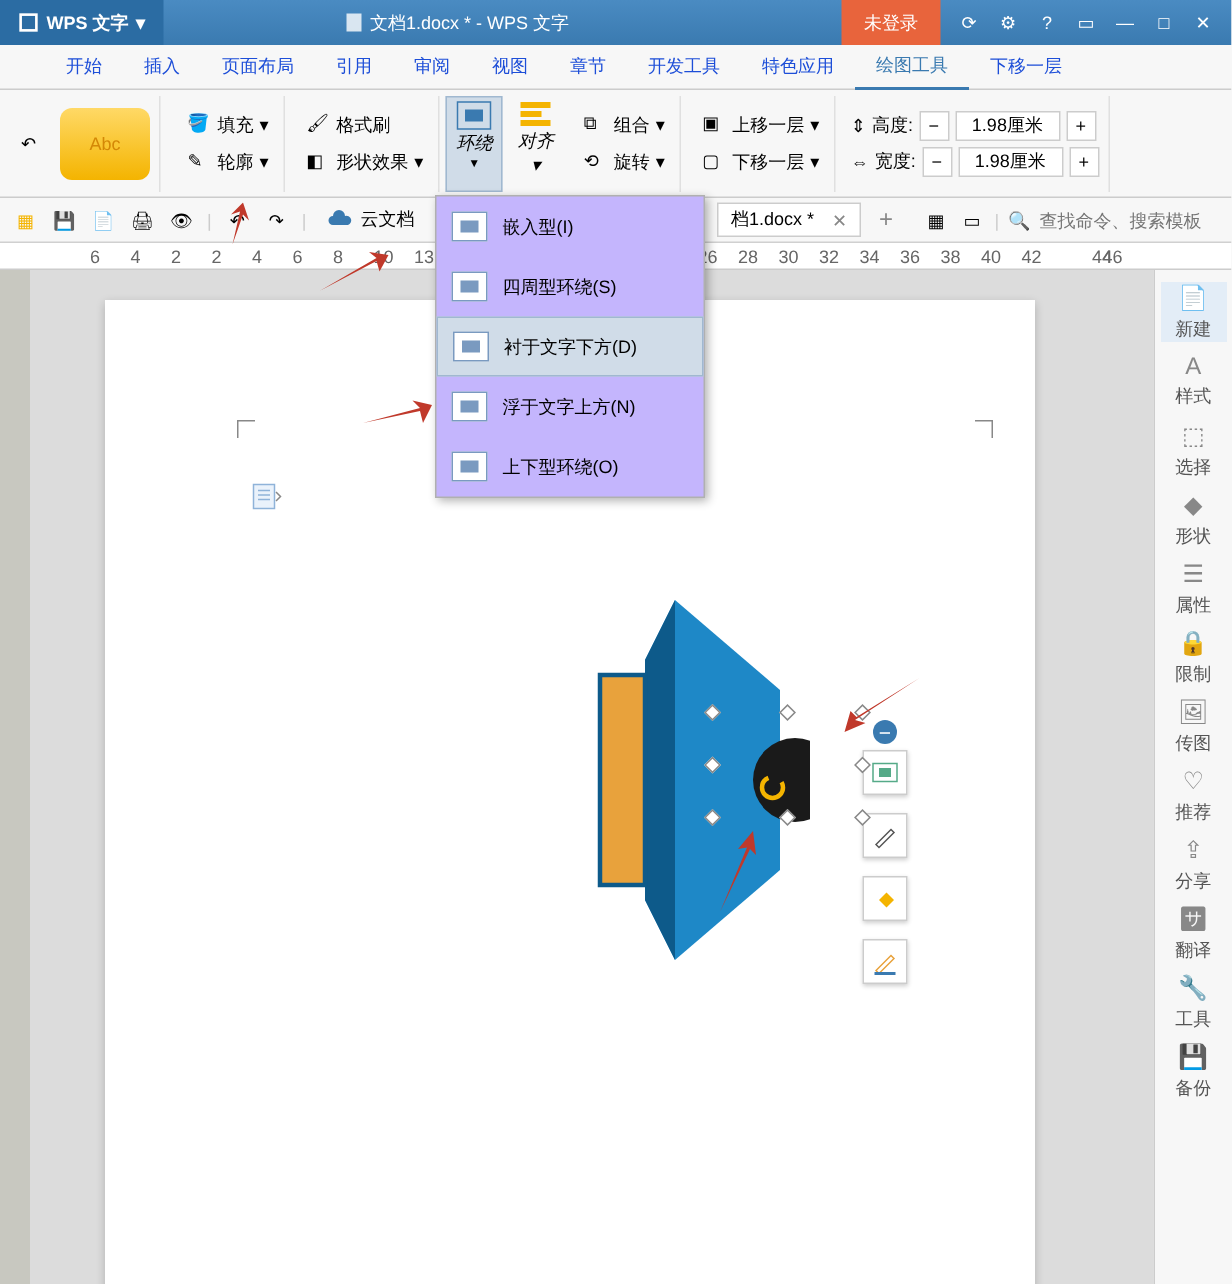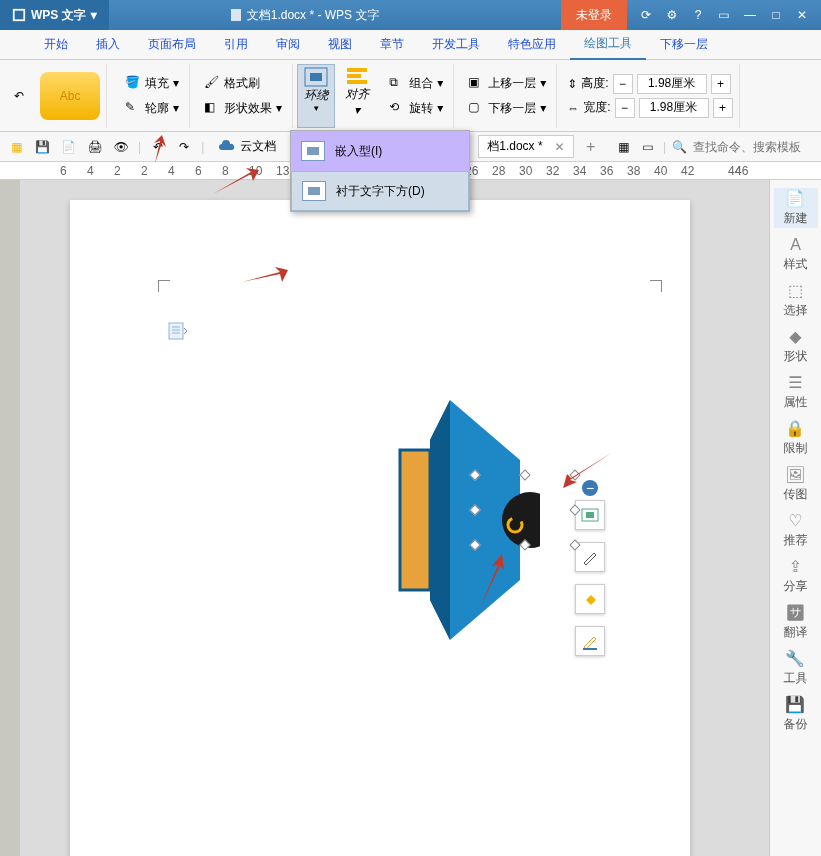--- a/index.html
+++ b/index.html
@@ -309,25 +309,43 @@
     <path d="M2 20 L40 10 L35 5 L48 8 L42 20 L40 12 Z" fill="#c0392b"></path>
   </svg>
 
 <div class="dropdown">
     <div class="ditem">
       <div class="dicon">
         <div class="inner"></div>
       </div>
       <span>嵌入型(I)</span>
     </div>
+    <div class="ditem">
+      <div class="dicon">
+        <div class="inner"></div>
+      </div>
+      <span>四周型环绕(S)</span>
+    </div>
     <div class="ditem highlight">
       <div class="dicon">
         <div class="inner"></div>
       </div>
       <span>衬于文字下方(D)</span>
+    </div>
+    <div class="ditem">
+      <div class="dicon">
+        <div class="inner"></div>
+      </div>
+      <span>浮于文字上方(N)</span>
+    </div>
+    <div class="ditem">
+      <div class="dicon">
+        <div class="inner"></div>
+      </div>
+      <span>上下型环绕(O)</span>
     </div>
   </div>
 
 <div class="sidebar">
     <div class="sitem">
       <span style="font-size:16px;color:#888">📄</span>
       <span>新建</span>
     </div>
     <div class="sitem">
       <span style="font-size:16px;color:#888">A</span>

